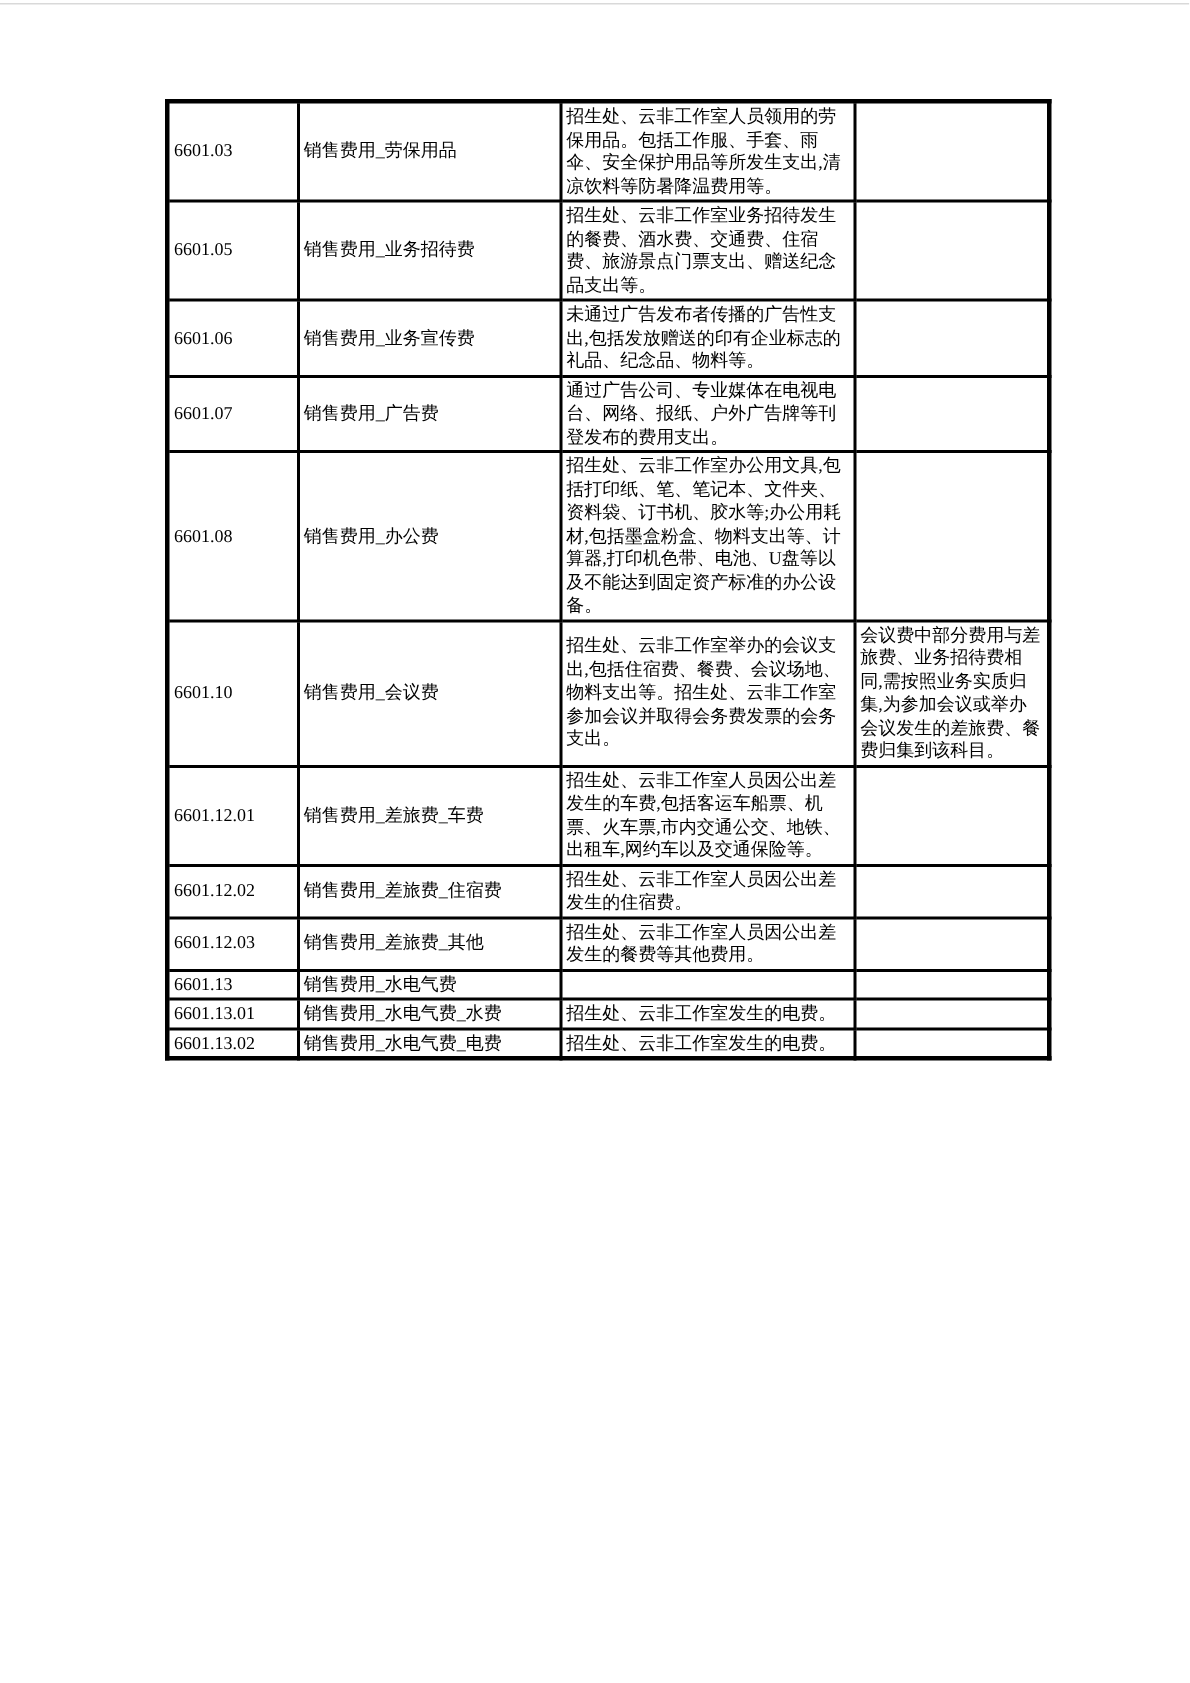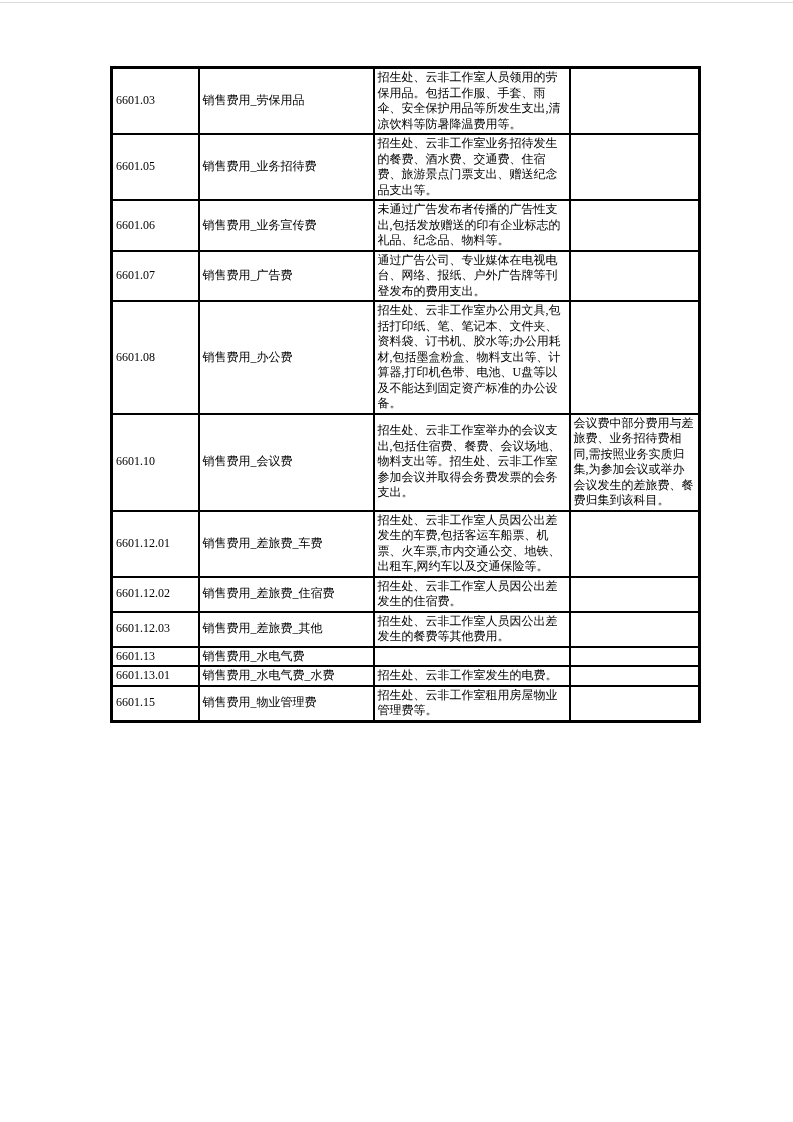--- a/index.html
+++ b/index.html
@@ -125,20 +125,20 @@
           <td class="cell-desc"></td>
           <td class="cell-notes"></td>
         </tr>
         <tr>
           <td class="cell-code">6601.13.01</td>
           <td class="cell-name">销售费用_水电气费_水费</td>
           <td class="cell-desc">招生处、云非工作室发生的电费。</td>
           <td class="cell-notes"></td>
         </tr>
         <tr>
-          <td class="cell-code">6601.15</td>
-          <td class="cell-name">销售费用_物业管理费</td>
-          <td class="cell-desc">招生处、云非工作室租用房屋物业管理费等。</td>
+          <td class="cell-code">6601.13.02</td>
+          <td class="cell-name">销售费用_水电气费_电费</td>
+          <td class="cell-desc">招生处、云非工作室发生的电费。</td>
           <td class="cell-notes"></td>
         </tr>
       </tbody>
   </table>
 </div>
 
 </body></html>

